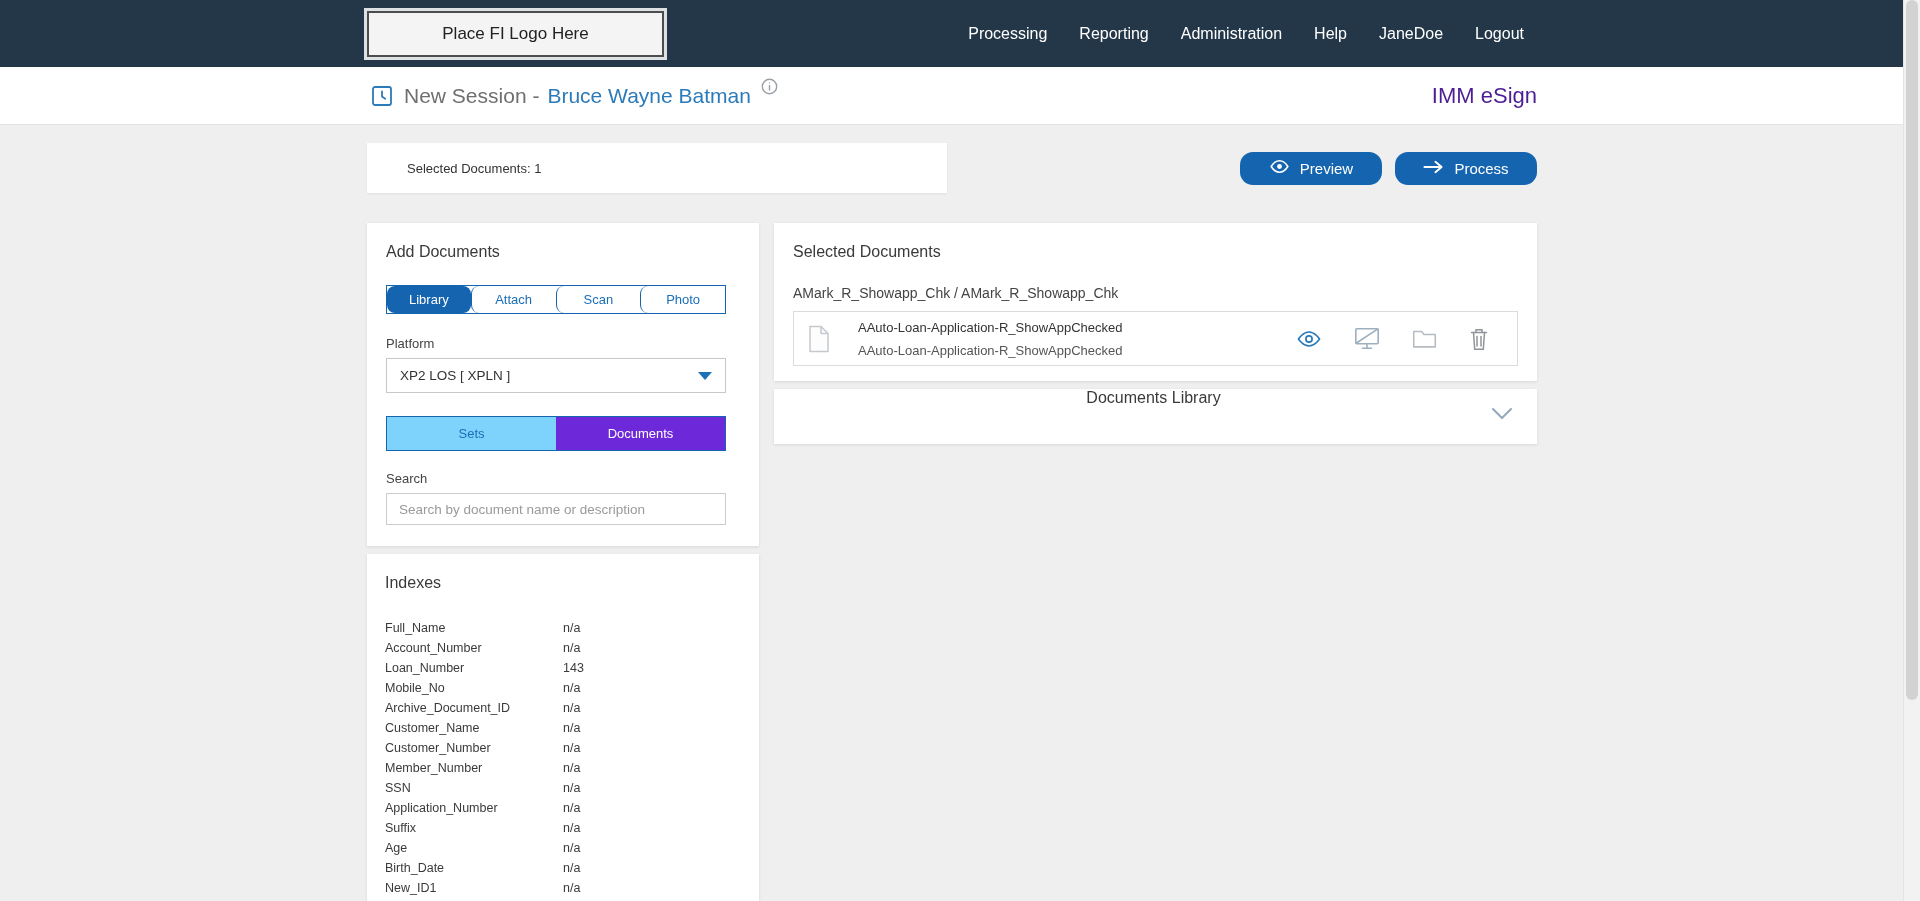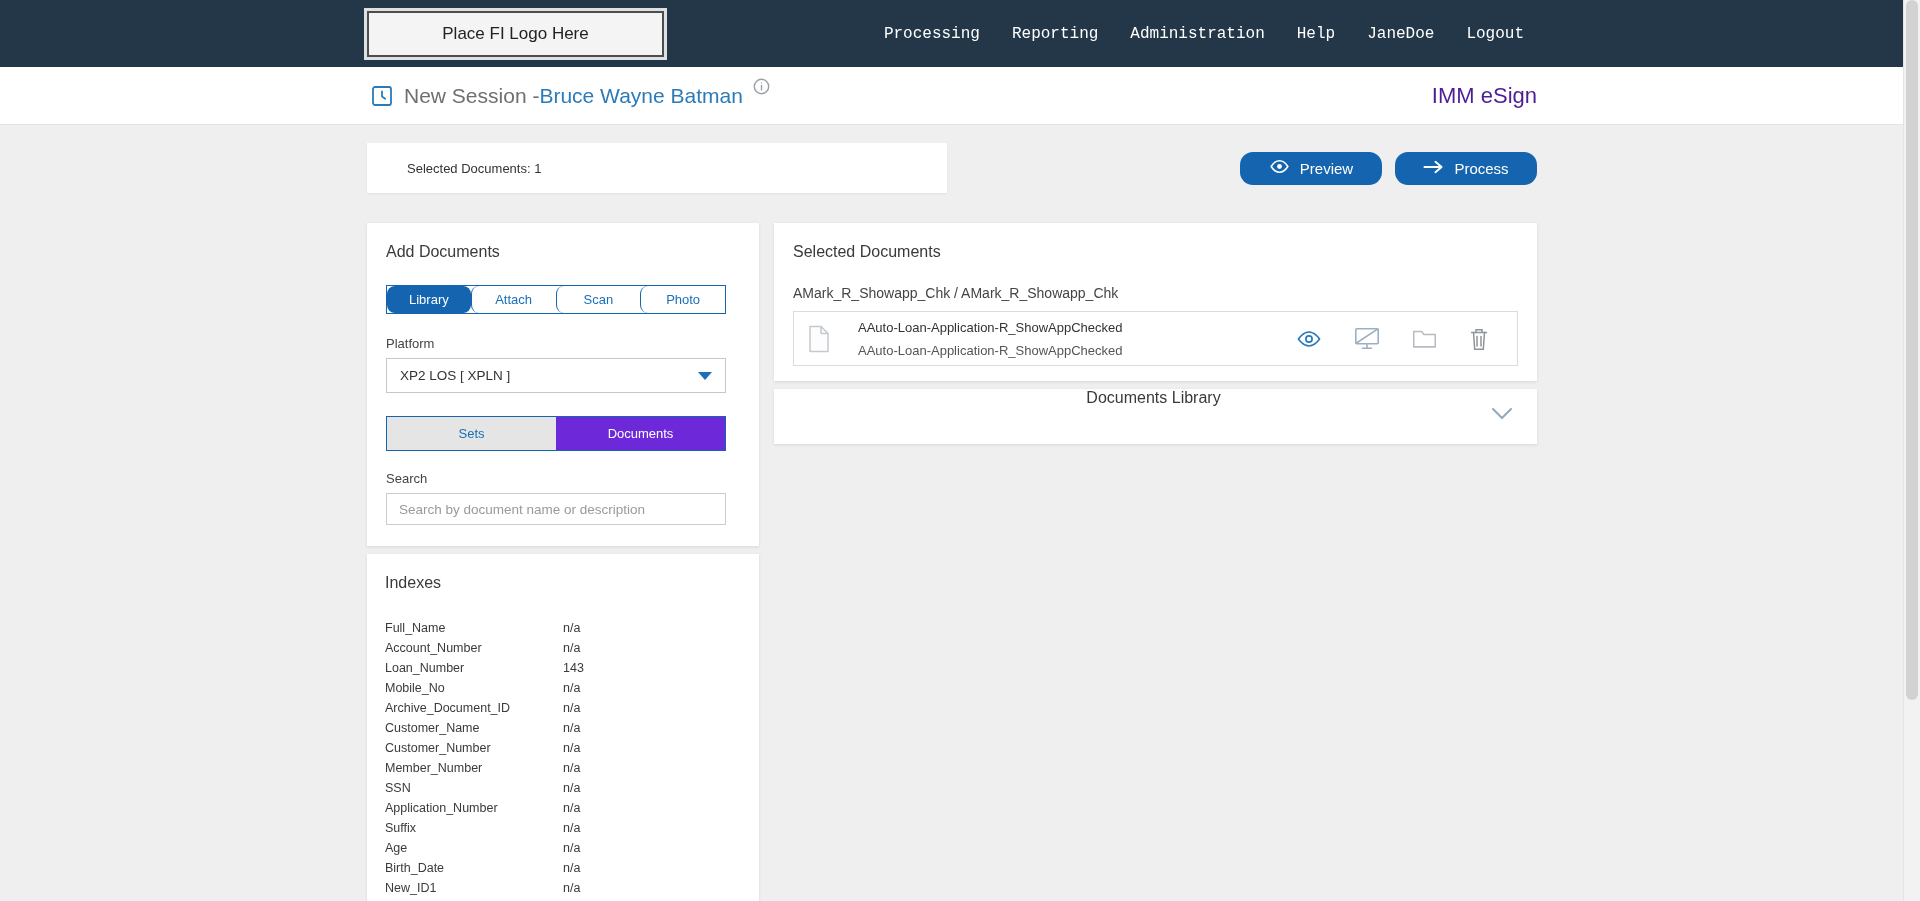--- a/index.html
+++ b/index.html
@@ -6,28 +6,28 @@
   html,body { width:1920px; height:901px; overflow:hidden; background:#efefef;
               font-family:"Liberation Sans", sans-serif; }
 
   
   .topbar { height:67px; background:#233749; display:flex; align-items:center;
             padding:0 396px 0 367px; }
   .logo-box { width:297px; height:46px; background:#f4f4f4; border:2px solid #4d4d4d;
               box-shadow:0 0 0 3px #dde1e4; display:flex; align-items:center;
               justify-content:center; color:#222; font-size:17px; }
   .topnav { margin-left:auto; display:flex; gap:32px; }
-  .topnav a { color:#ffffff; font-size:16px; text-decoration:none; cursor:pointer; white-space:nowrap;font-family:Liberation Mono, monospace; }
+  .topnav a { color:#ffffff; font-size:16px; text-decoration:none; cursor:pointer; white-space:nowrap; }
 
   
   .header { height:58px; background:#ffffff; display:flex; align-items:center;
             padding:0 383px 0 370px; border-bottom:1px solid #e3e3e3; }
   .session-icon { display:flex; margin-right:10px; }
   .session-label { color:#6f6f6f; font-size:21px; }
-  .session-name { color:#2b7ab9; font-size:21px; margin-left:0; text-decoration:none; cursor:pointer; }
+  .session-name { color:#2b7ab9; font-size:21px; margin-left:8px; text-decoration:none; cursor:pointer; }
   .info-icon { margin-left:10px; position:relative; top:-9px; display:flex; cursor:pointer; }
   .brand { margin-left:auto; color:#4c1d95; font-size:22px; }
 
   
   .content { padding:18px 383px 0 367px; }
   .toolbar-row { display:flex; align-items:center; }
   .summary-bar { width:580px; height:50px; background:#ffffff; display:flex; align-items:center;
                  padding:0 40px; font-size:13px; color:#333; box-shadow:0 1px 2px rgba(0,0,0,0.06); }
   .spacer { flex:1; }
   .btn { height:33px; min-width:142px; padding:0 18px; margin-left:13px; border:none;
@@ -49,21 +49,21 @@
          color:#1a6fb8; background:#fff; cursor:pointer;border-radius:8px; }
   .tab + .tab { border-left:1px solid #1464af; }
   .tab.active { background:#1464af; color:#fff; }
   .field-label { font-size:13px; color:#444; margin-bottom:7px; }
   .select { height:35px; border:1px solid #c8c8c8; display:flex; align-items:center;
             padding:0 13px; font-size:13.5px; color:#333; margin-bottom:23px; cursor:pointer; }
   .caret { margin-left:auto; width:0; height:0; border-left:7px solid transparent;
            border-right:7px solid transparent; border-top:8px solid #1d6fb8; }
   .toggle { display:flex; border:1px solid #1464af; height:35px; margin-bottom:20px; }
   .toggle-btn { flex:1; display:flex; align-items:center; justify-content:center;
-                font-size:13px; color:#1a6fb8; background:#e5e5e5; cursor:pointer; }
+                font-size:13px; color:#1a6fb8; background:#7dd3fc; cursor:pointer; }
   .toggle-btn.active { background:#6d28d9; color:#fff; }
   .search-input { width:100%; height:32px; border:1px solid #cccccc; padding:0 12px;
                   font-size:13.5px; color:#333; font-family:"Liberation Sans", sans-serif; }
   .search-input::placeholder { color:#9a9a9a; }
 
   
   .indexes-card { padding:20px 18px; }
   .indexes-card .card-title { margin-bottom:26px; }
   .index-row { display:flex; height:20px; align-items:center; font-size:12.5px; color:#3a3a3a; }
   .index-label { width:178px; }

